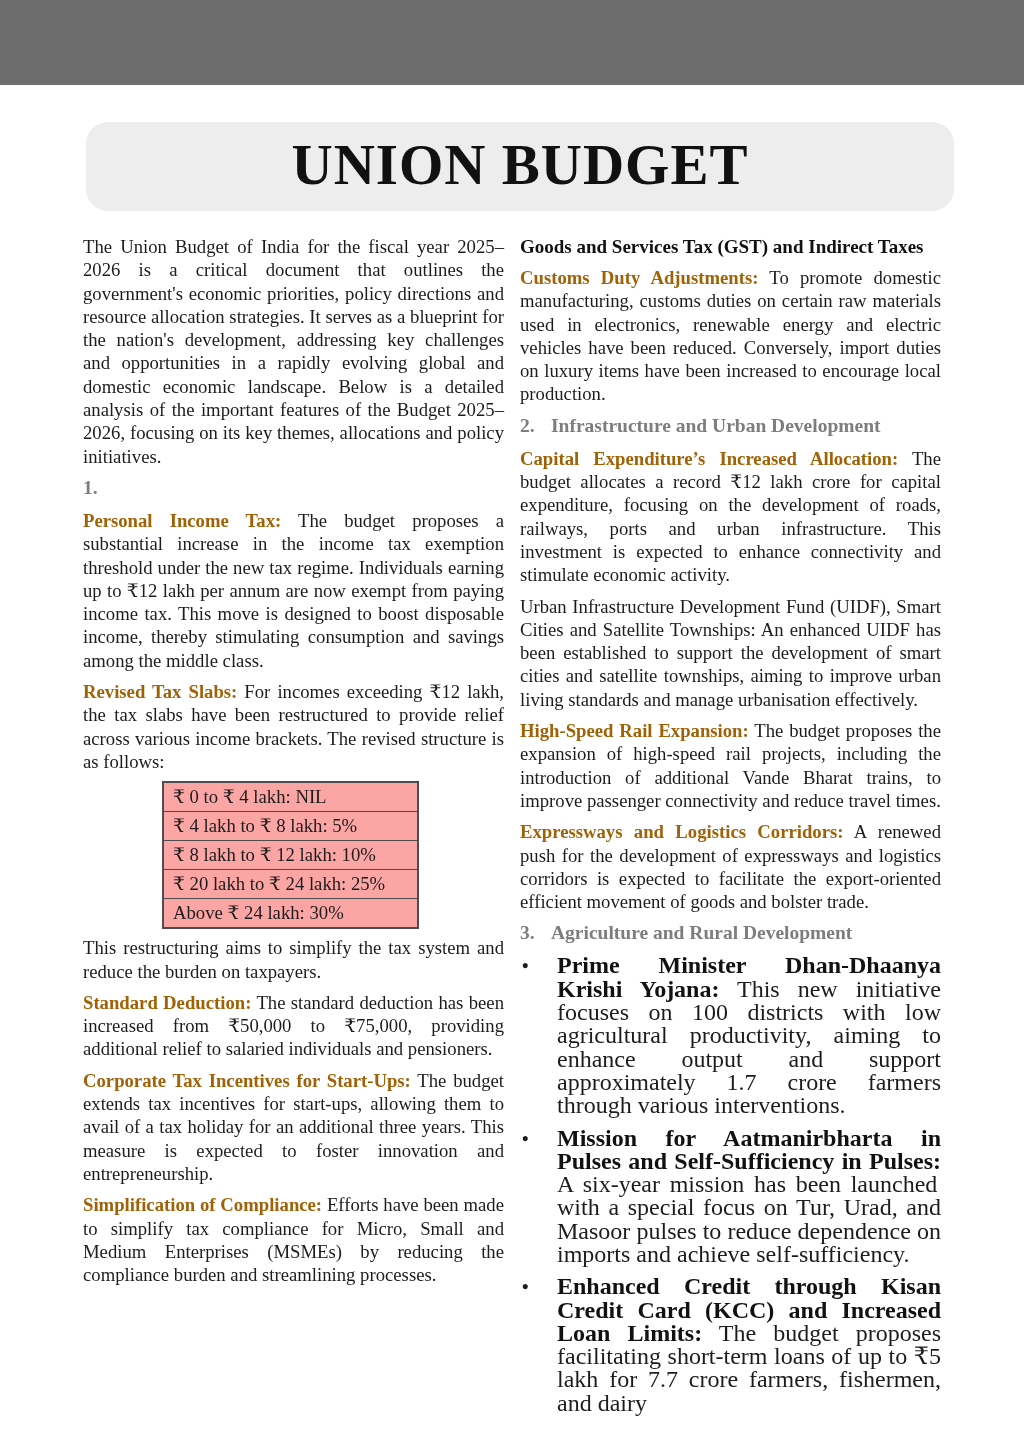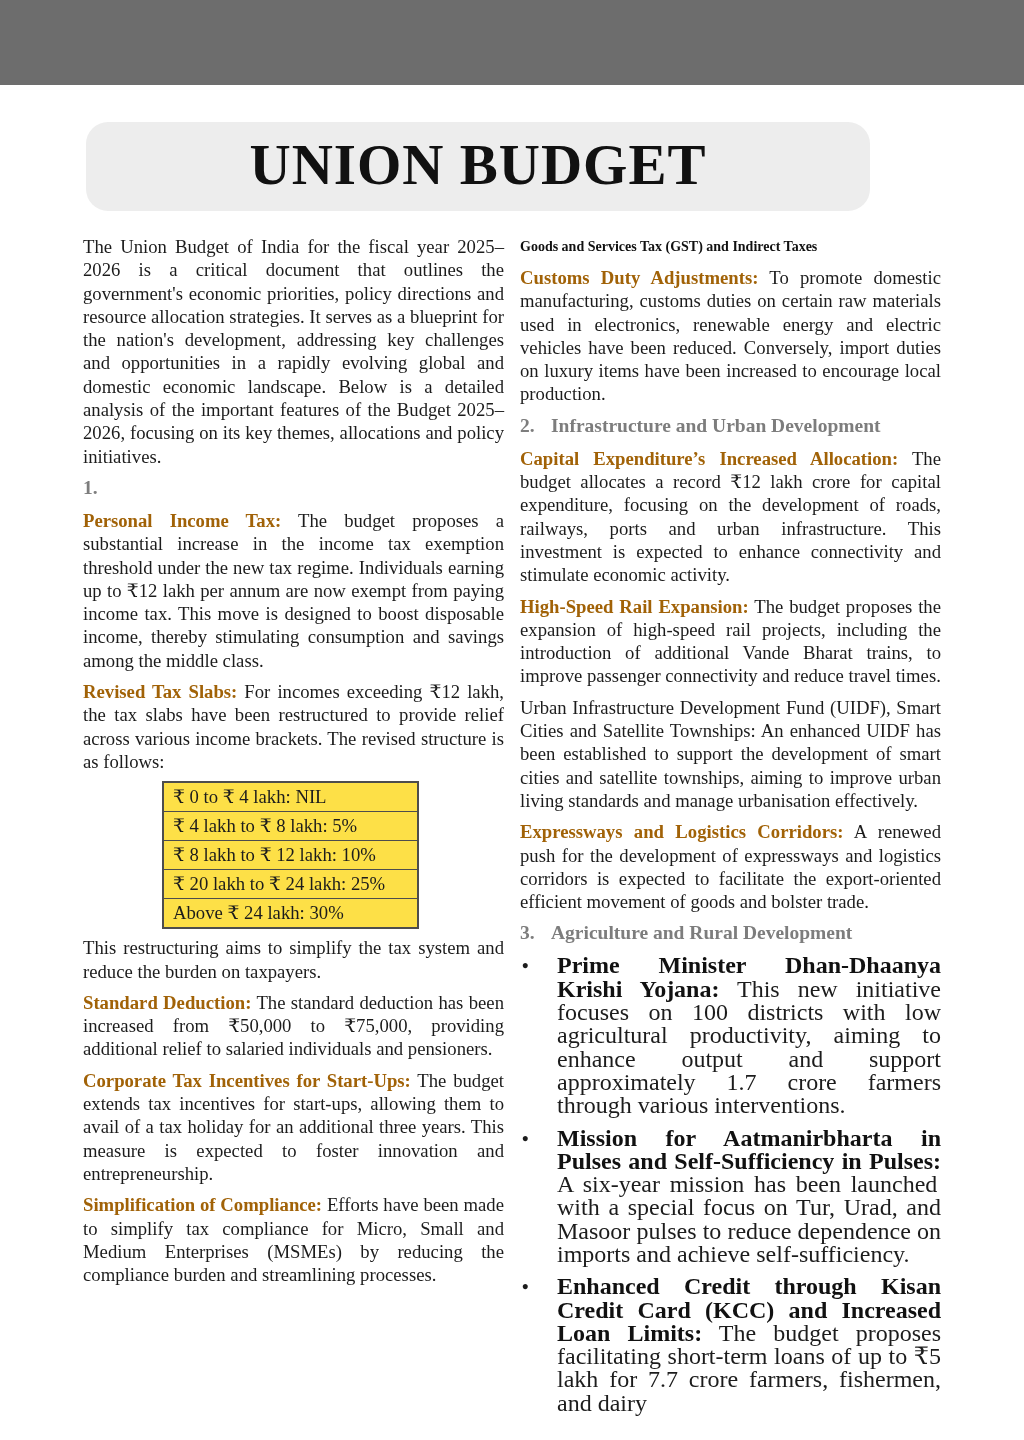--- a/index.html
+++ b/index.html
@@ -9,21 +9,21 @@
     overflow: hidden;
     font-family: "Liberation Serif", "DejaVu Serif", "DejaVu Sans", serif;
     color: #1c1c1c;
   }
   .top-band {
     width: 100%; height: 85px;
     background: #6d6d6d;
   }
   .title-box {
     margin: 37px 70px 0 86px;
-    width: 784px;
+    width: 868px;
     box-sizing: border-box;
     background: #ededed;
     border-radius: 22px;
     text-align: center;
     padding: 10px 10px 14px 10px;
   }
   .title-line {
     font-weight: bold;
     font-size: 57px;
     line-height: 65px;
@@ -51,31 +51,31 @@
     display: flex;
     margin: 3px 0 9px 0;
     font-size: 19.5px;
     line-height: 24px;
     font-weight: bold;
     color: #7d7d7d;
   }
   .sec-heading .sec-num { width: 31px; flex: none; }
   .bold-heading {
     margin: 0 0 7px 0;
-    font-size: 14px;
+    font-size: 19px;
     line-height: 24px;
     font-weight: bold;
     color: #111111;
   }
   .tax-table {
     margin: 2px 0 7px 79px;
     width: 257px;
     box-sizing: border-box;
     border: 2px solid #4d4d4d;
-    background: #fde047;
+    background: #fca5a5;
   }
   .tax-row {
     font-size: 18.7px;
     line-height: 22px;
     padding: 3px 6px 3px 9px;
     border-bottom: 1.5px solid #4d4d4d;
     white-space: nowrap;
   }
   .tax-row:last-child { border-bottom: none; }
   .bullet-list { margin: 0; padding: 0; list-style: none; }
@@ -147,23 +147,23 @@
 
       <p><b>Customs Duty Adjustments:</b><span> To promote domestic manufacturing, customs duties on certain raw materials used in electronics, renewable energy and electric vehicles have been reduced. Conversely, import duties on luxury items have been increased to encourage local production.</span></p>
 
       <div class="sec-heading">
         <span class="sec-num">2.</span>
         <span>Infrastructure and Urban Development</span>
       </div>
 
       <p><b>Capital Expenditure’s Increased Allocation:</b><span> The budget allocates a record ₹12 lakh crore for capital expenditure, focusing on the development of roads, railways, ports and urban infrastructure. This investment is expected to enhance connectivity and stimulate economic activity.</span></p>
 
+      <p>Urban Infrastructure Development Fund (UIDF), Smart Cities and Satellite Townships: An enhanced UIDF has been established to support the development of smart cities and satellite townships, aiming to improve urban living standards and manage urbanisation effectively.</p>
+
       <p><b>High-Speed Rail Expansion:</b><span> The budget proposes the expansion of high-speed rail projects, including the introduction of additional Vande Bharat trains, to improve passenger connectivity and reduce travel times.</span></p>
-
-      <p>Urban Infrastructure Development Fund (UIDF), Smart Cities and Satellite Townships: An enhanced UIDF has been established to support the development of smart cities and satellite townships, aiming to improve urban living standards and manage urbanisation effectively.</p>
 
       <p><b>Expressways and Logistics Corridors:</b><span> A renewed push for the development of expressways and logistics corridors is expected to facilitate the export-oriented efficient movement of goods and bolster trade.</span></p>
 
       <div class="sec-heading">
         <span class="sec-num">3.</span>
         <span>Agriculture and Rural Development</span>
       </div>
 
       <ul class="bullet-list">
         <li class="bullet-item">

